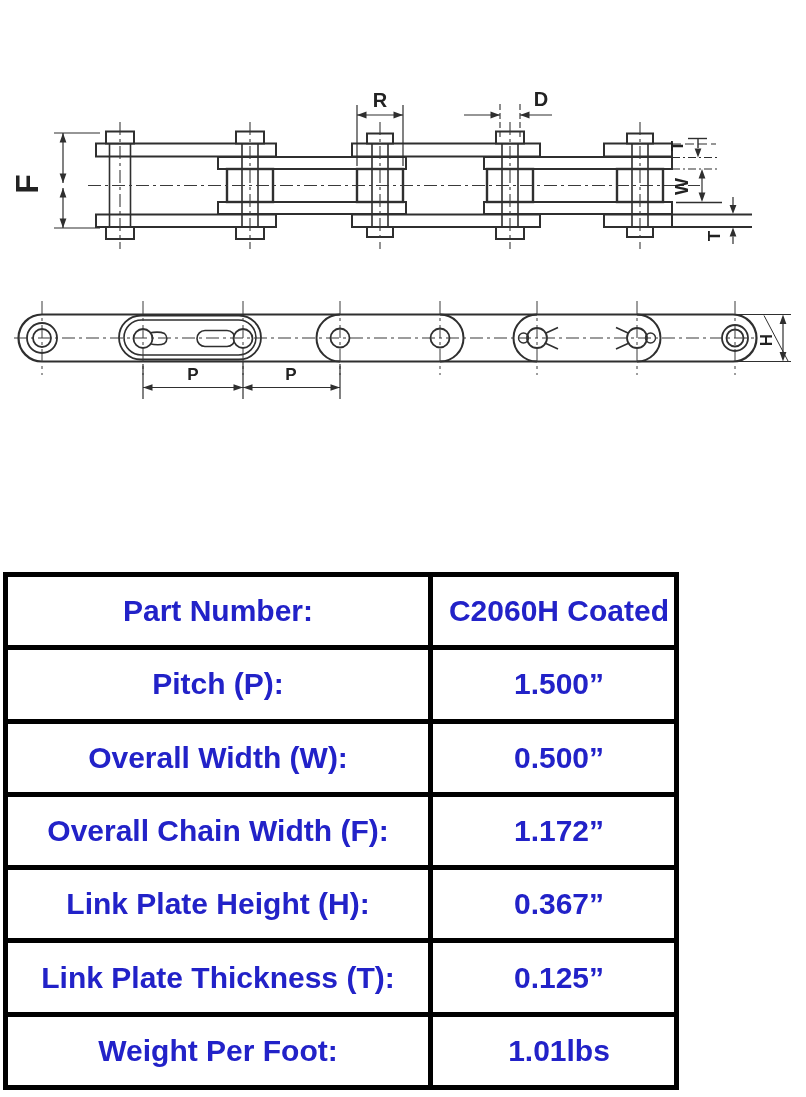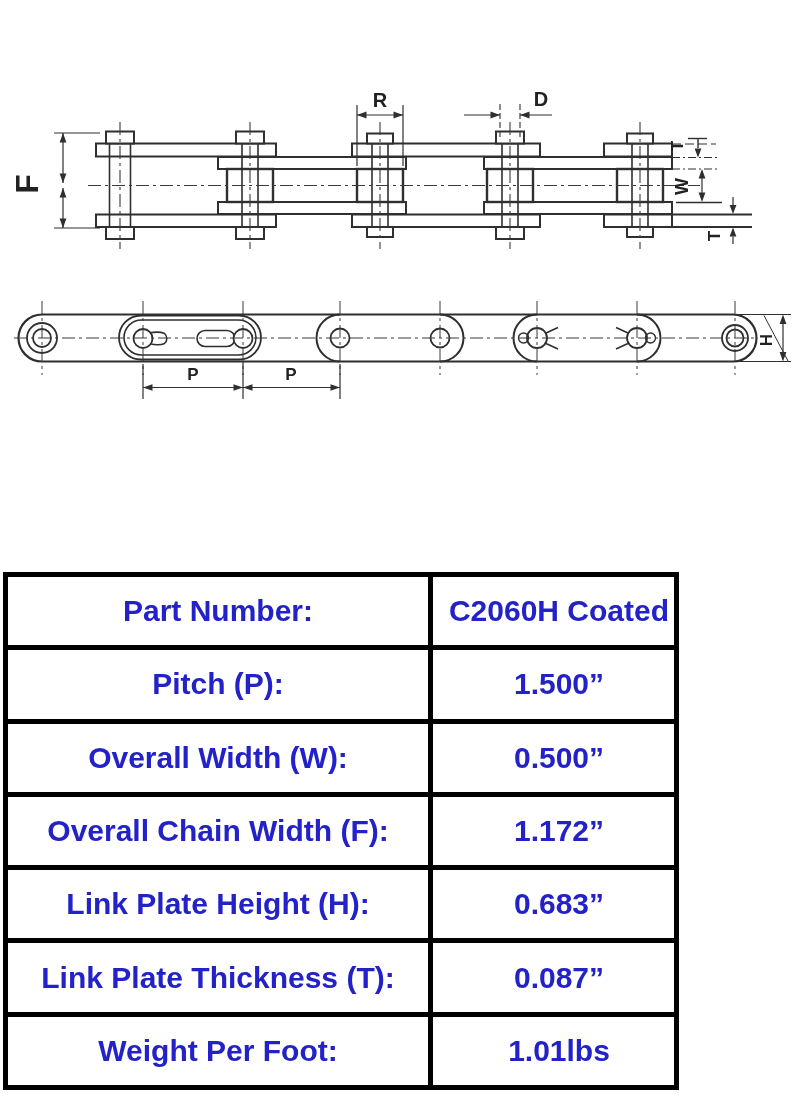--- a/index.html
+++ b/index.html
@@ -209,24 +209,24 @@
     <tr>
       <td class="lbl">Overall Width (W):</td>
       <td class="val">0.500”</td>
     </tr>
     <tr>
       <td class="lbl">Overall Chain Width (F):</td>
       <td class="val">1.172”</td>
     </tr>
     <tr>
       <td class="lbl">Link Plate Height (H):</td>
-      <td class="val">0.683”</td>
+      <td class="val">0.367”</td>
     </tr>
     <tr>
       <td class="lbl">Link Plate Thickness (T):</td>
-      <td class="val">0.087”</td>
+      <td class="val">0.125”</td>
     </tr>
     <tr>
       <td class="lbl">Weight Per Foot:</td>
       <td class="val">1.01lbs</td>
     </tr>
   </tbody>
 </table>
 
 </body></html>

